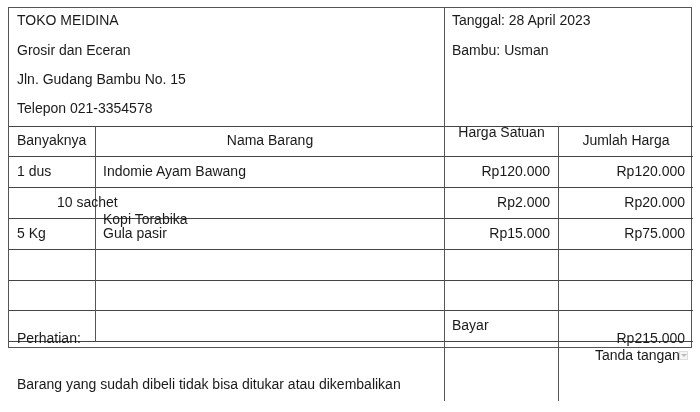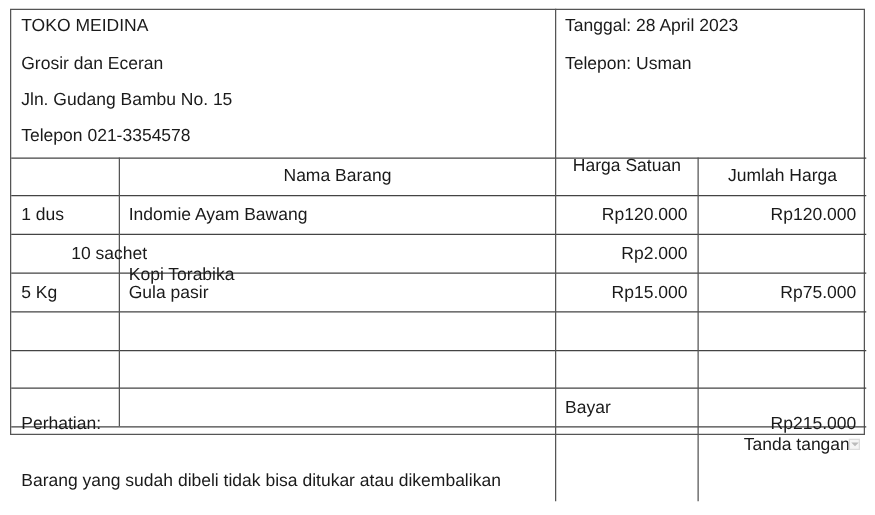--- a/index.html
+++ b/index.html
@@ -44,34 +44,36 @@
   <div class="line-v" style="left:86px;top:118px;height:215px;"></div>
   <div class="line-v" style="left:435px;top:-1px;height:394px;"></div>
   <div class="line-v" style="left:549px;top:118px;height:275px;"></div>
 
   <div class="txt" style="left:8px;top:3px;">TOKO MEIDINA</div>
   <div class="txt" style="left:8px;top:33px;">Grosir dan Eceran</div>
   <div class="txt" style="left:8px;top:62px;">Jln. Gudang Bambu No. 15</div>
   <div class="txt" style="left:8px;top:91px;">Telepon 021-3354578</div>
 
   <div class="txt" style="left:443px;top:3px;">Tanggal: 28 April 2023</div>
-  <div class="txt" style="left:443px;top:33px;">Telepon: Usman</div>
+  <div class="txt" style="left:443px;top:33px;">Bambu: Usman</div>
 
+  <div class="txt" style="left:8px;top:123px;">Banyaknya</div>
   <div class="txt center" style="left:87px;top:123px;width:348px;">Nama Barang</div>
   <div class="txt center" style="left:436px;top:115px;width:113px;">Harga Satuan</div>
   <div class="txt center" style="left:550px;top:123px;width:134px;">Jumlah Harga</div>
 
   <div class="txt" style="left:8px;top:154px;">1 dus</div>
   <div class="txt" style="left:94px;top:154px;text-align:center;">Indomie Ayam Bawang</div>
   <div class="txt right" style="left:436px;top:154px;width:105px;">Rp120.000</div>
   <div class="txt right" style="left:550px;top:154px;width:126px;">Rp120.000</div>
 
   <div class="txt" style="left:8px;top:185px;margin-left:40px;">10 sachet</div>
   <div class="txt" style="left:94px;top:202px;text-align:right;">Kopi Torabika</div>
   <div class="txt right" style="left:436px;top:185px;width:105px;">Rp2.000</div>
+  <div class="txt right" style="left:550px;top:185px;width:126px;">Rp20.000</div>
 
   <div class="txt" style="left:8px;top:216px;">5 Kg</div>
   <div class="txt" style="left:94px;top:216px;">Gula pasir</div>
   <div class="txt right" style="left:436px;top:216px;width:105px;">Rp15.000</div>
   <div class="txt right" style="left:550px;top:216px;width:126px;">Rp75.000</div>
 
   <div class="txt" style="left:443px;top:308px;">Bayar</div>
   <div class="txt right" style="left:550px;top:321px;width:126px;">Rp215.000</div>
 
   <div class="txt" style="left:8px;top:321px;">Perhatian:</div>

